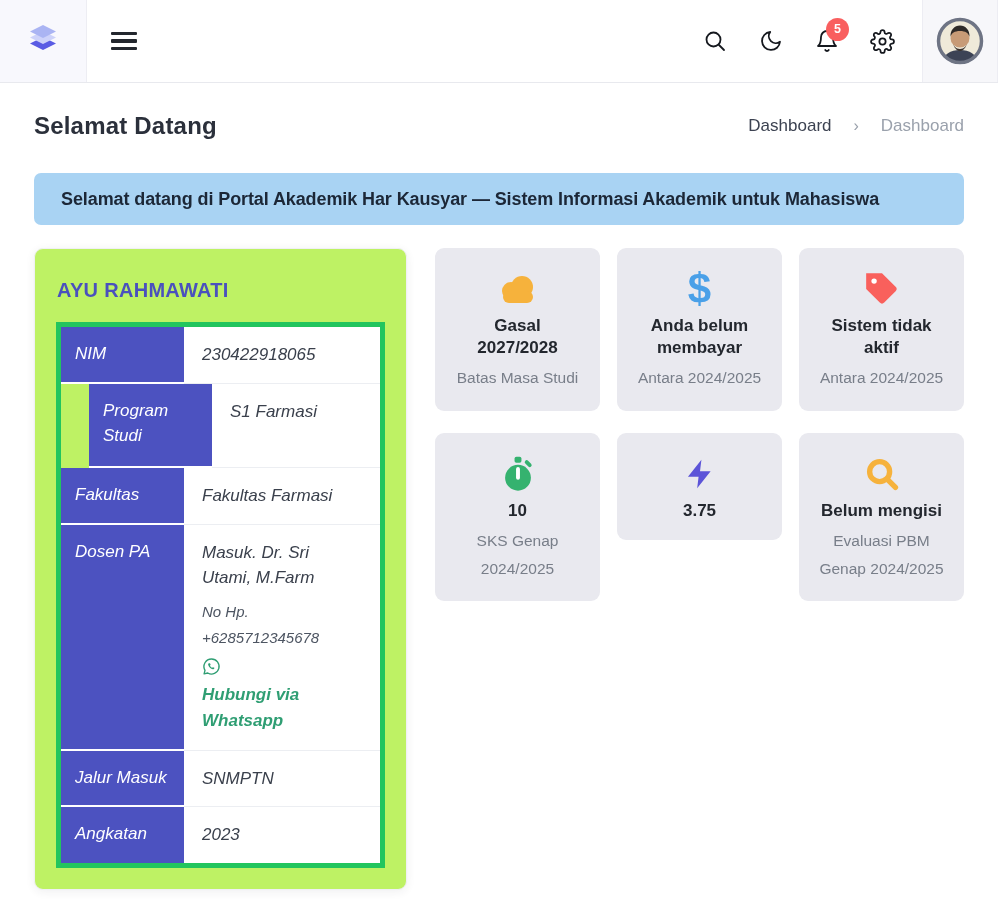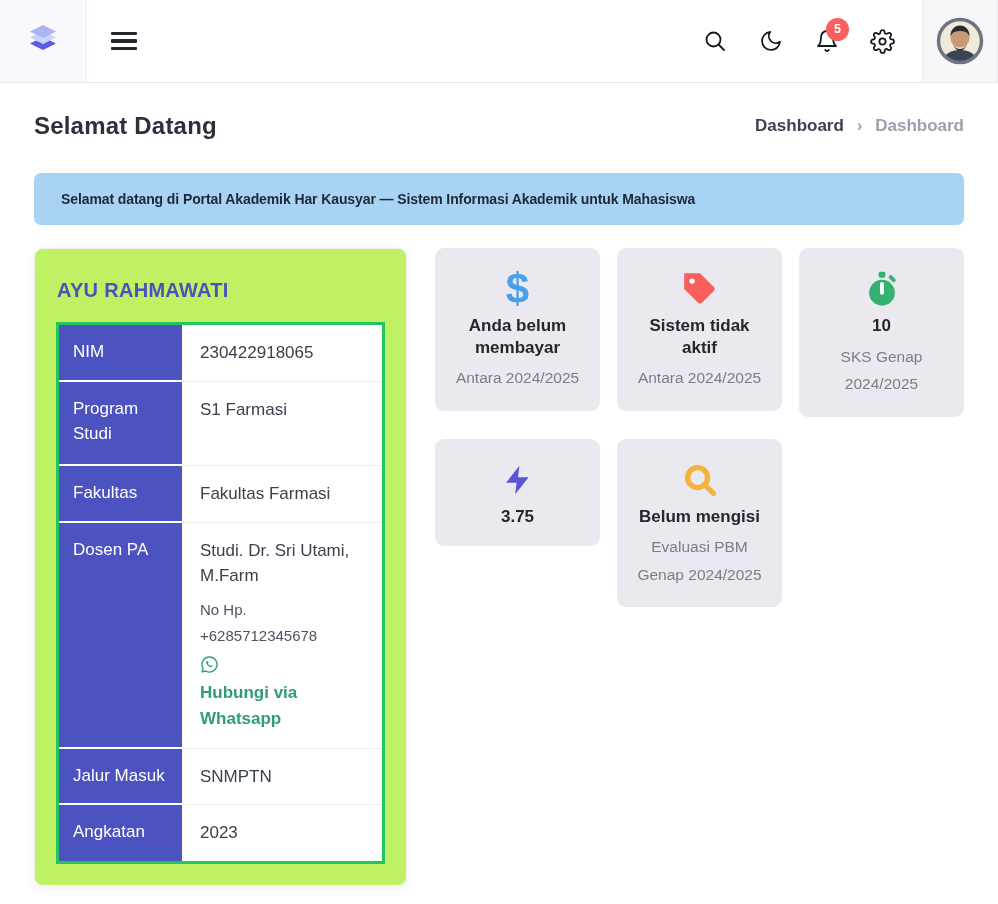--- a/index.html
+++ b/index.html
@@ -24,46 +24,46 @@
     display:flex; align-items:center; justify-content:center; }
   .avatar-box { width:76px; background:#f7f7fa; border-left:1px solid #ededf3;
     border-right:1px solid #ededf3; display:flex; align-items:center; justify-content:center; }
   .avatar { width:48px; height:48px; border-radius:50%; cursor:pointer; }
 
   
   .page { padding:0 34px; }
   .page-head { display:flex; justify-content:space-between; 
     margin-top:29px; }
   .page-title { font-size:24px; font-weight:bold; color:#2b303b; letter-spacing:.2px; }
-  .breadcrumb { display:flex; align-items:center; gap:13px; font-size:17px;font-weight:bold; }
+  .breadcrumb { display:flex; align-items:center; gap:22px; font-size:17px; }
   .crumb-current { color:#3c4251; }
   .crumb-sep { color:#9aa1ac; font-size:16px; }
   .crumb-parent { color:#9aa1ac; }
 
   .alert { margin-top:33px; background:#a9d3f3; border-radius:7px; height:52px;
     display:flex; align-items:center; padding:0 27px; }
-  .alert-text { font-size:14px; font-weight:bold; color:#1c2737; letter-spacing:-0.1px; }
+  .alert-text { font-size:18px; font-weight:bold; color:#1c2737; letter-spacing:-0.1px; }
 
   
   .content { display:flex; margin-top:23px; align-items:flex-start; }
 
   .profile-card { width:373px; flex:none; background:#bef264; border:1px solid #f0f0f4;
     border-radius:9px; box-shadow:0 2px 10px rgba(40,40,60,.07); padding:21px; }
   .profile-name { color:#4a51bd; font-size:20px; font-weight:bold; letter-spacing:.3px;
     margin:9px 0 20px 1px; }
-  .ptable { border:3px solid #22c55e; }
+  .ptable { border:5px solid #22c55e;font-style:italic; }
   .prow { display:flex; align-items:stretch; }
   .pcell-label { width:123px; flex:none; background:#4c52c0; color:#fff; font-size:17px;
     padding:15px 14px; border-bottom:2px solid #fff; line-height:1.45; }
   .prow:last-child .pcell-label { border-bottom:none; }
   .pcell-value { flex:1; background:#fff; color:#3a404c; font-size:17px;
     padding:15px 18px; border-bottom:1px solid #eceef2; line-height:1.5; }
   .prow:last-child .pcell-value { border-bottom:none; }
   .row-nim .pcell-value, .row-nim .pcell-label { min-height:57px; }
-  .row-prodi { min-height:84px; }
+  .row-prodi { min-height:84px;padding-left:28px; }
   .row-dosen { min-height:188px; }
   .dosen-sub { font-size:15px; color:#4d5562; margin-top:8px; line-height:1.75; }
   .wa-link { display:inline-flex; flex-wrap:wrap; gap:6px; align-items:center;
     color:#2f9e73; font-weight:bold; font-size:17px; margin-top:6px; line-height:1.55;
     cursor:pointer; text-decoration:none; }
   .wa-link svg { flex:none; }
 
   
   .stats-grid { flex:1; margin-left:28px; display:grid;
     grid-template-columns:repeat(3, 1fr); column-gap:17px; row-gap:22px;
@@ -177,21 +177,21 @@
         </div>
 
         <div class="prow">
           <div class="pcell-label">Fakultas</div>
           <div class="pcell-value">Fakultas Farmasi</div>
         </div>
 
         <div class="prow row-dosen">
           <div class="pcell-label">Dosen PA</div>
           <div class="pcell-value">
-            <div>Studi. Dr. Sri Utami, M.Farm</div>
+            <div>Masuk. Dr. Sri Utami, M.Farm</div>
             <div class="dosen-sub">
               <div>No Hp.</div>
               <div>+6285712345678</div>
             </div>
             <a class="wa-link">
               <svg width="19" height="19" viewBox="0 0 24 24" fill="none" stroke="#2f9e73" stroke-width="1.7" stroke-linejoin="round">
                 <path d="M12 2.5a9.5 9.5 0 0 0-8.2 14.3L2.6 21.4l4.7-1.2A9.5 9.5 0 1 0 12 2.5z"></path>
                 <path d="M8.5 7.5c-.6.6-1 1.5-.6 2.7.5 1.6 1.8 3.4 3.4 4.4 1.3.8 2.7 1.2 3.6.6.6-.4.9-1 .7-1.6l-1.8-.8-1 .9c-1-.5-2.3-1.8-2.8-2.8l.9-1-.8-1.9c-.5-.2-1.1-.1-1.6.5z" fill="#2f9e73" stroke="none"></path>
               </svg>
               <span>Hubungi via Whatsapp</span>
@@ -207,20 +207,33 @@
         <div class="prow">
           <div class="pcell-label">Angkatan</div>
           <div class="pcell-value">2023</div>
         </div>
 
       </div>
     </section>
 
     <section class="stats-grid">
 
+      <div class="stat-card">
+        <div class="stat-icon">
+          <svg width="44" height="36" viewBox="0 0 44 36">
+            <g fill="#f6b23c">
+              <circle cx="15" cy="20" r="9"></circle>
+              <circle cx="26" cy="16" r="11"></circle>
+              <rect x="7" y="20" width="30" height="12" rx="6"></rect>
+            </g>
+          </svg>
+        </div>
+        <div class="stat-title">Gasal 2027/2028</div>
+        <div class="stat-sub">Batas Masa Studi</div>
+      </div>
 
       <div class="stat-card">
         <div class="stat-icon">
           <span class="dollar-glyph">$</span>
         </div>
         <div class="stat-title">Anda belum membayar</div>
         <div class="stat-sub">Antara 2024/2025</div>
       </div>
 
       <div class="stat-card">

